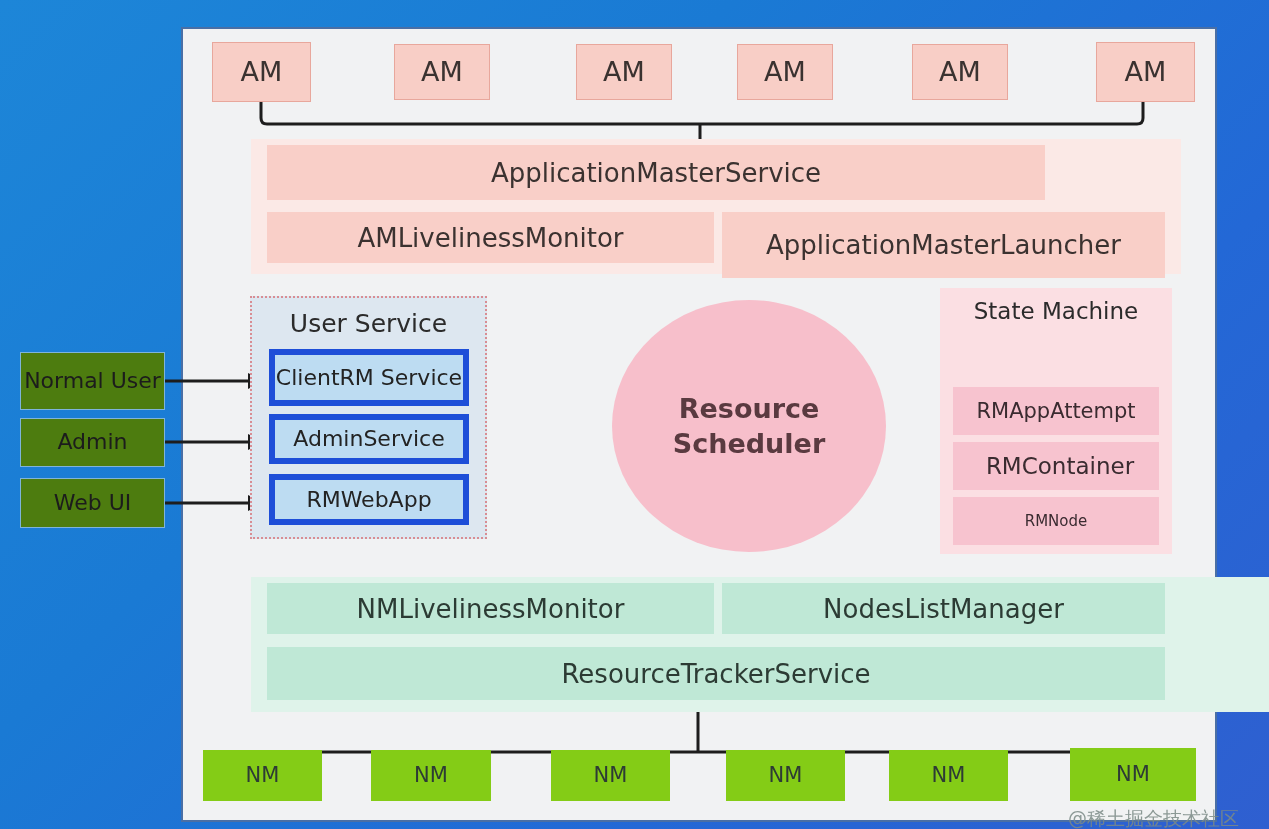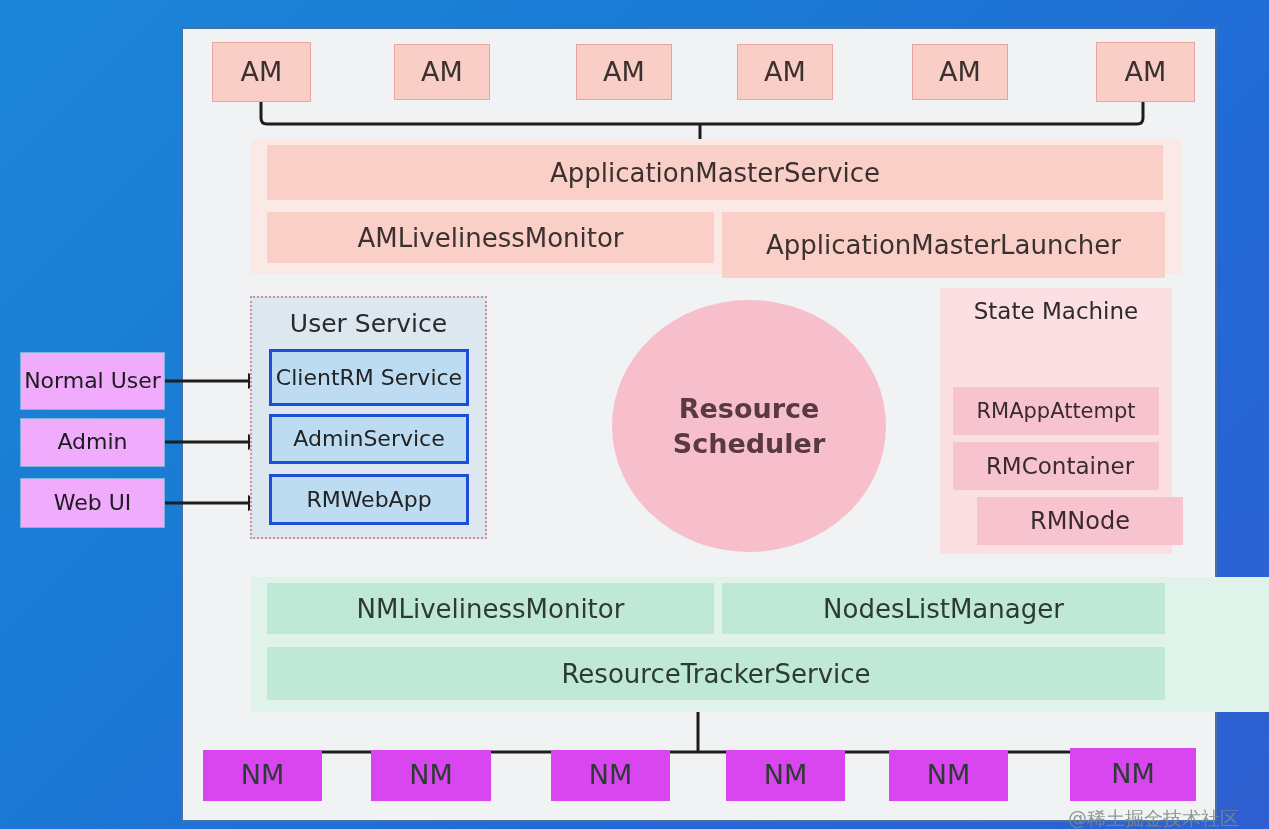--- a/index.html
+++ b/index.html
@@ -22,22 +22,22 @@
     align-items:center;justify-content:center;text-align:center;
     color:#2b2b2b;line-height:1.12;
   }
 
   
   .am{
     background:#f8cec6;border:1px solid #e8a79c;
     font-size:27px;color:#3a3230;
   }
   .nm{
-    background:#d946ef;border:none;
-    font-size:27px;color:#2d3b35;
+    background:#84cc16;border:none;
+    font-size:21px;color:#2d3b35;
   }
 
   
   .amsgroup{
     position:absolute;left:251px;top:139px;width:930px;height:135px;
     background:#fbe9e6;box-sizing:border-box;
   }
   .pinkbar{
     position:absolute;background:#f9cfc8;box-sizing:border-box;
     display:flex;align-items:center;justify-content:center;
@@ -47,28 +47,28 @@
   
   .userservice{
     position:absolute;left:250px;top:296px;width:237px;height:243px;
     background:#dde7f0;border:2px dotted #d88d93;box-sizing:border-box;
   }
   .us-title{
     position:absolute;left:0;top:11px;width:100%;text-align:center;
     font-size:25px;color:#2b2b2b;
   }
   .bluebox{
-    position:absolute;background:#bddcf2;border:3px solid #1d4ed8;
+    position:absolute;background:#bddcf2;border:6px solid #1d4ed8;
     box-sizing:border-box;display:flex;align-items:center;justify-content:center;
     text-align:center;font-size:22px;color:#232323;line-height:1.15;
   }
 
   
   .actor{
-    position:absolute;background:#f0abfc;border:1px solid #7fb4da;
+    position:absolute;background:#4d7c0f;border:1px solid #7fb4da;
     box-sizing:border-box;display:flex;align-items:center;justify-content:center;
     text-align:center;font-size:22px;color:#1c1c1c;line-height:1.2;
   }
 
   
   .circle{
     position:absolute;left:612px;top:300px;width:274px;height:252px;
     background:#f7bfcb;border-radius:50%;
     display:flex;align-items:center;justify-content:center;text-align:center;
     font-size:27px;font-weight:bold;color:#5a3a40;line-height:1.3;
@@ -133,21 +133,21 @@
   </svg>
 
   <div class="box am" style="left:212px;top:42px;width:99px;height:60px;">AM</div>
   <div class="box am" style="left:394px;top:44px;width:96px;height:56px;">AM</div>
   <div class="box am" style="left:576px;top:44px;width:96px;height:56px;">AM</div>
   <div class="box am" style="left:737px;top:44px;width:96px;height:56px;">AM</div>
   <div class="box am" style="left:912px;top:44px;width:96px;height:56px;">AM</div>
   <div class="box am" style="left:1096px;top:42px;width:99px;height:60px;">AM</div>
 
   <div class="amsgroup">
-    <div class="pinkbar" style="left:16px;top:6px;width:896px;height:55px;">ApplicationMasterService</div>
+    <div class="pinkbar" style="left:16px;top:6px;width:778px;height:55px;">ApplicationMasterService</div>
     <div class="pinkbar" style="left:16px;top:73px;width:447px;height:51px;">AMLivelinessMonitor</div>
     <div class="pinkbar" style="left:471px;top:73px;width:443px;height:66px;">ApplicationMasterLauncher</div>
   </div>
 
   <div class="actor" style="left:20px;top:352px;width:145px;height:58px;">Normal User</div>
   <div class="actor" style="left:20px;top:418px;width:145px;height:49px;">Admin</div>
   <div class="actor" style="left:20px;top:478px;width:145px;height:50px;text-align:center;">Web UI</div>
 
   <div class="userservice">
     <div class="us-title">User Service</div>
@@ -155,21 +155,21 @@
     <div class="bluebox" style="left:17px;top:116px;width:200px;height:50px;">AdminService</div>
     <div class="bluebox" style="left:17px;top:176px;width:200px;height:51px;">RMWebApp</div>
   </div>
 
   <div class="circle">Resource Scheduler</div>
 
   <div class="statemachine">
     <div class="sm-title">State Machine</div>
     <div class="smbar" style="top:99px;height:48px;font-size:21px;">RMAppAttempt</div>
     <div class="smbar" style="top:154px;height:48px;font-size:23px;padding-left:8px;">RMContainer</div>
-    <div class="smbar" style="top:209px;height:48px;font-size:24px;margin-left:24px;">RMNode</div>
+    <div class="smbar" style="top:209px;height:48px;font-size:15px;">RMNode</div>
   </div>
 
   <div class="nmgroup">
     <div class="greenbar" style="left:16px;top:6px;width:447px;height:51px;">NMLivelinessMonitor</div>
     <div class="greenbar" style="left:471px;top:6px;width:443px;height:51px;">NodesListManager</div>
     <div class="greenbar" style="left:16px;top:70px;width:898px;height:53px;">ResourceTrackerService</div>
   </div>
 
   <div class="box nm" style="left:203px;top:750px;width:119px;height:51px;">NM</div>
   <div class="box nm" style="left:371px;top:750px;width:120px;height:51px;">NM</div>

